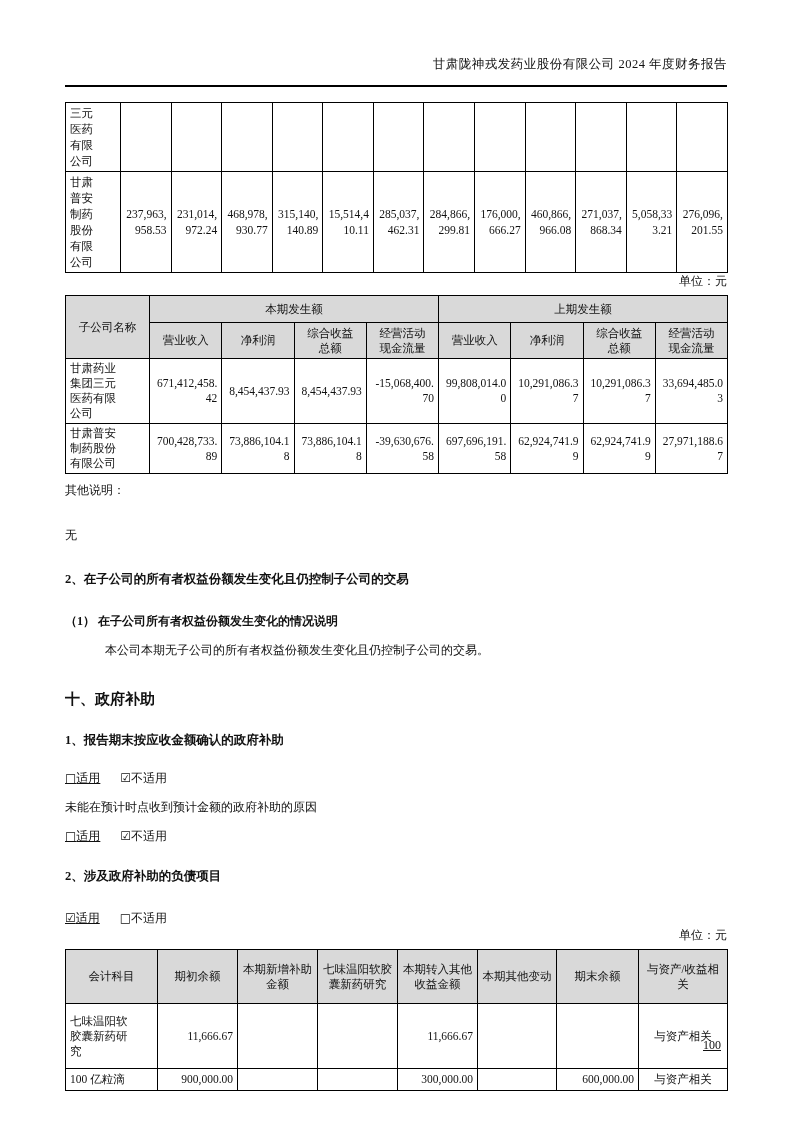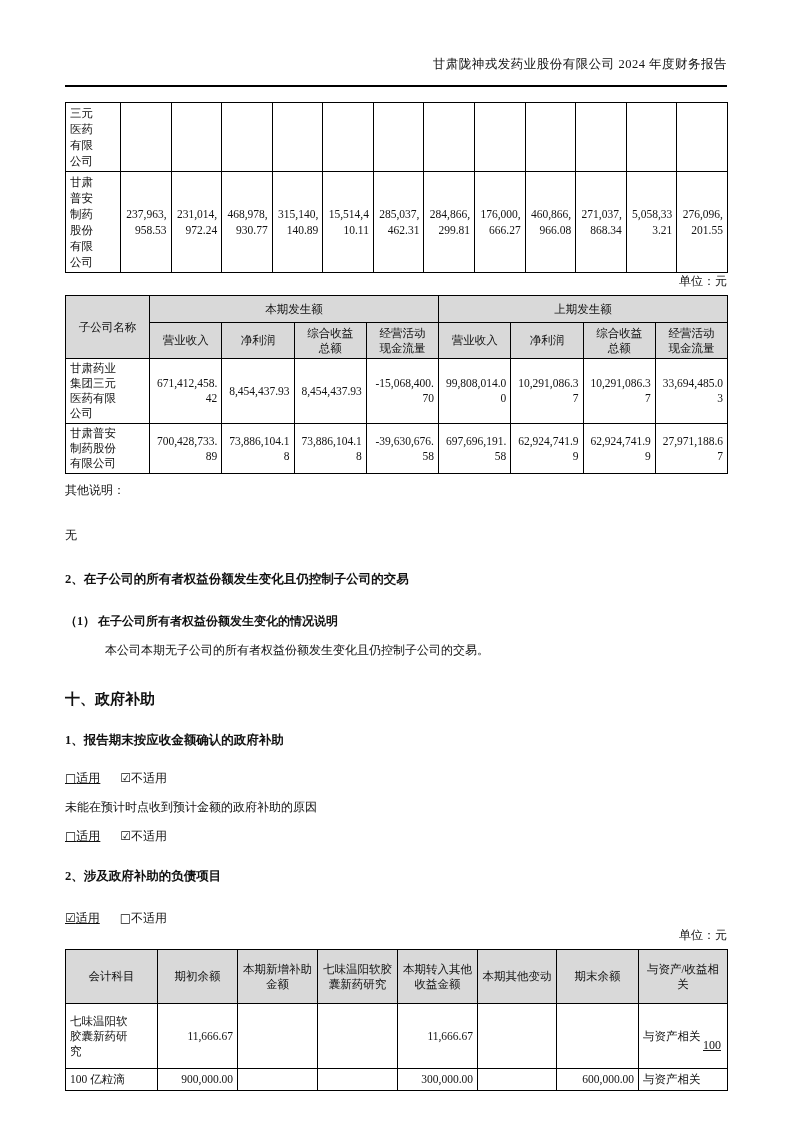--- a/index.html
+++ b/index.html
@@ -11,21 +11,21 @@
                 padding-bottom:12px; border-bottom:2px solid #000; letter-spacing:0.5px; }
 
   .content { margin:0 66px 0 65px; font-size:12px; }
 
   table { border-collapse:collapse; table-layout:fixed; width:662px; }
   td, th { border:1px solid #000; vertical-align:middle; font-weight:normal;
            font-size:11.5px; line-height:15px; padding:2px 4px; overflow:hidden; }
   th { background:#d9d9d9; text-align:center; }
   td.num { text-align:right; word-break:break-all; }
   td.name { text-align:left; }
-  td.center { }
+  td.center { text-align:center; }
   .nw { display:inline-block; vertical-align:middle; }
   .nw2 { width:26px; }
   .nw4 { width:50px;font-family:Liberation Mono, monospace; }
   .nw5 { width:63px; }
   .hw  { display:inline-block; width:50px; }
 
   .t1 { margin-top:15px; }
   .t1 td { line-height:16px; }
   .t1 .r1 td { height:68px; }
   .t1 .r2 td { height:86px; }

